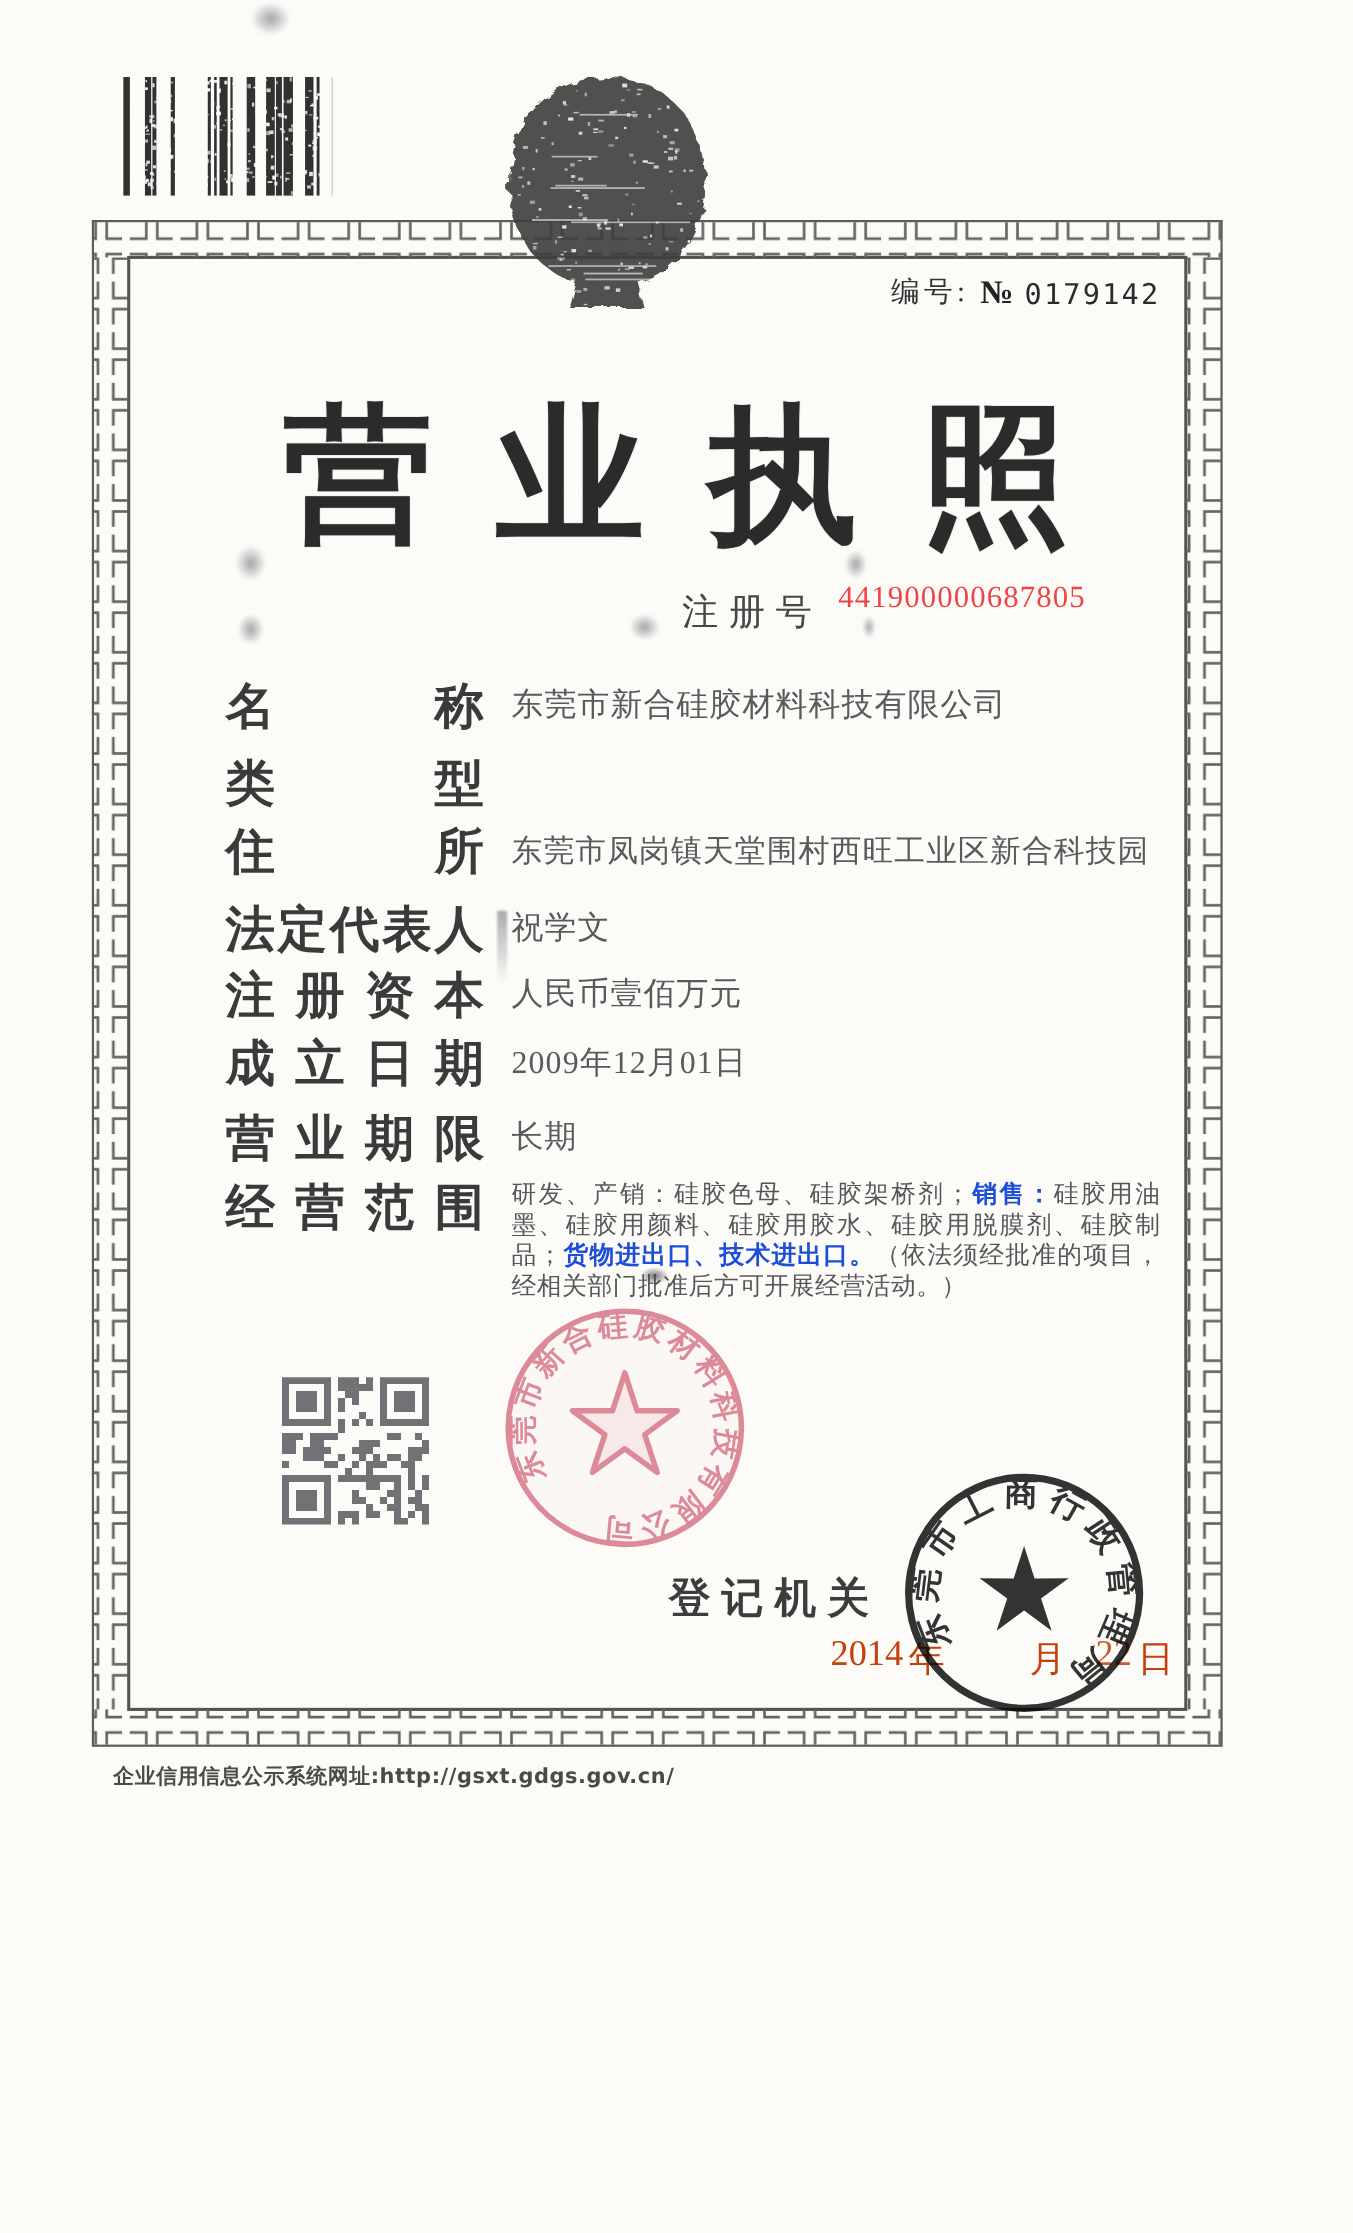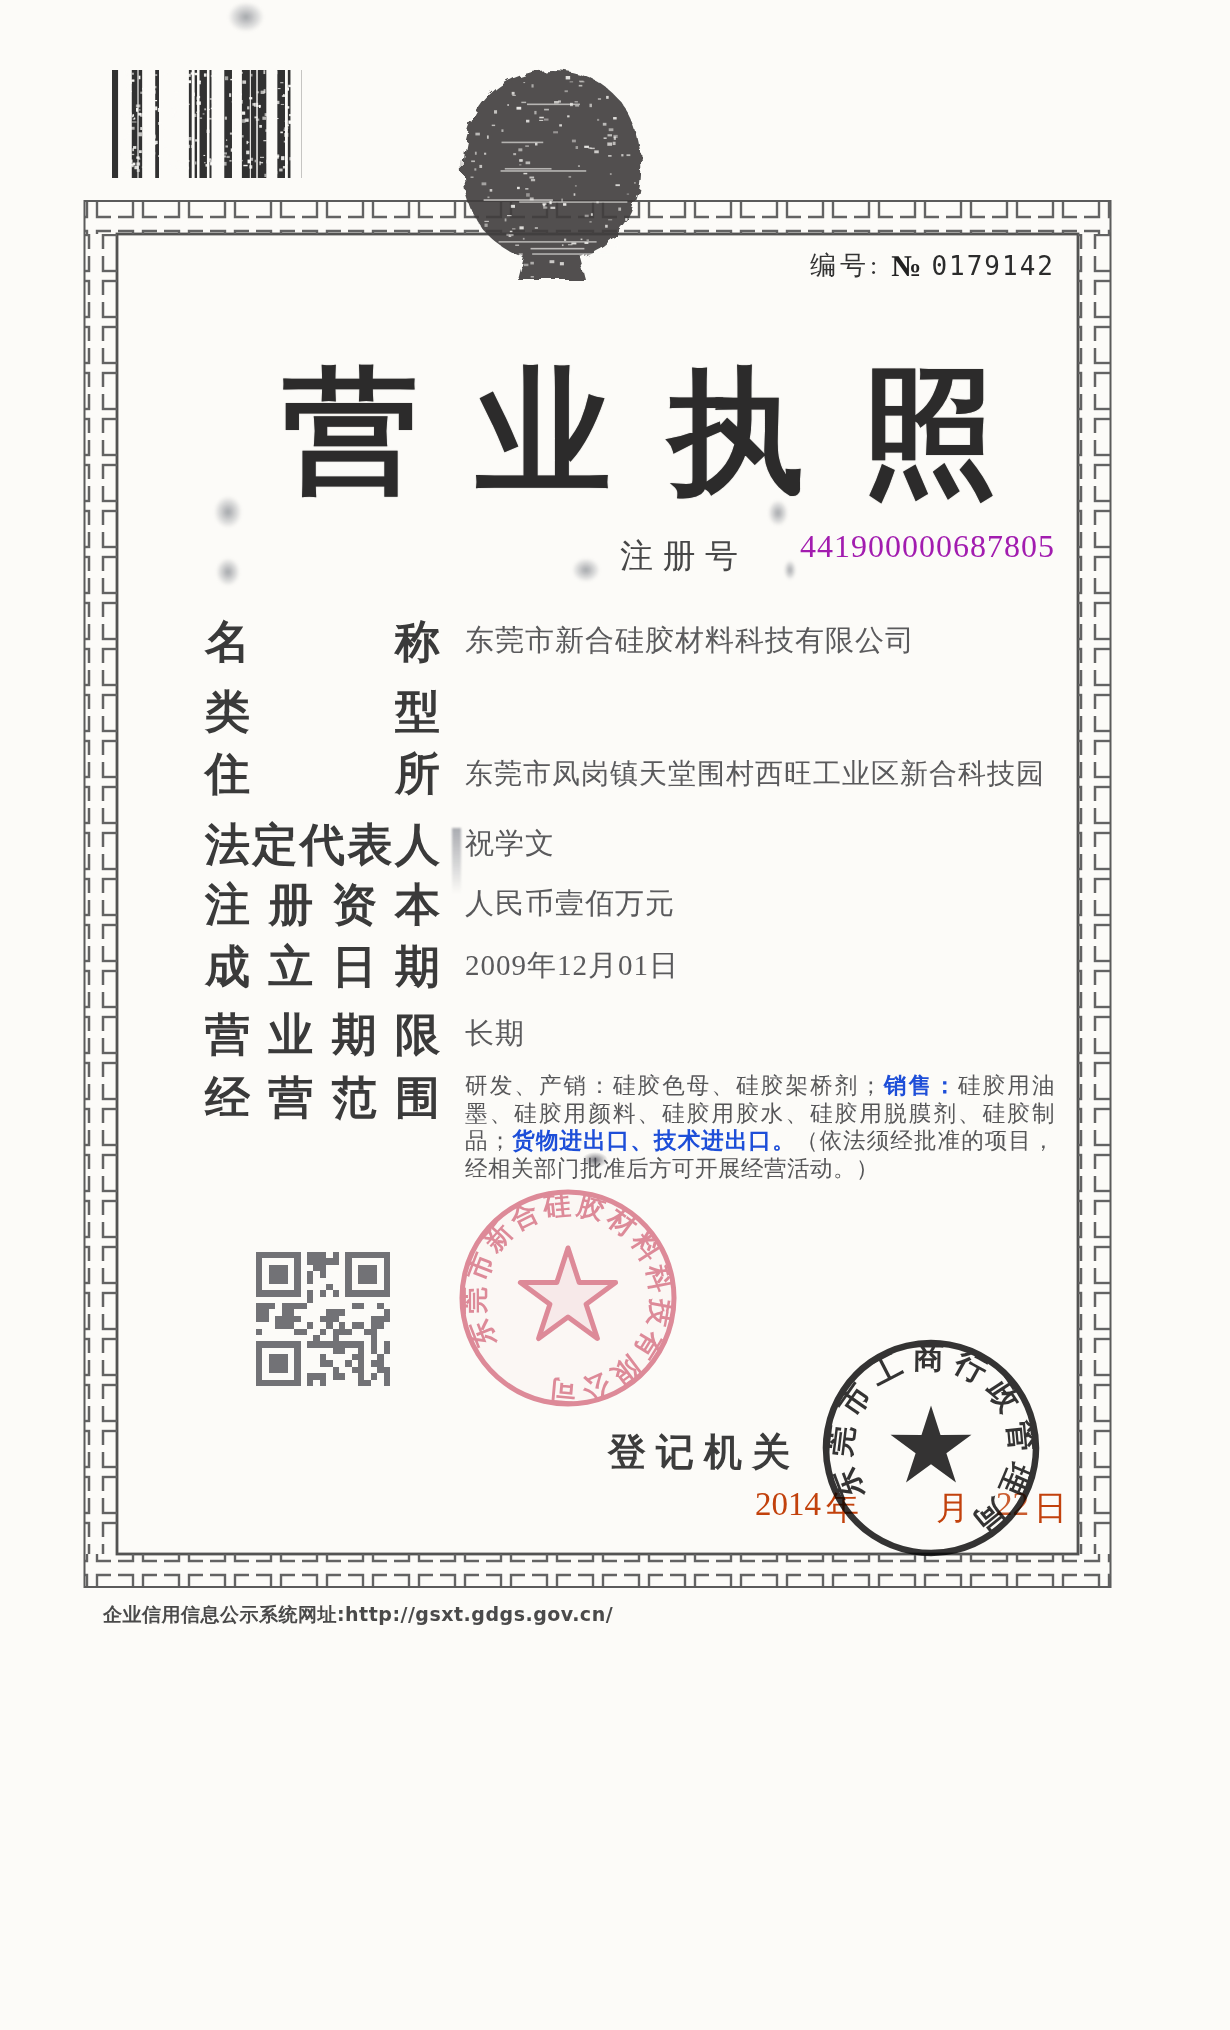--- a/index.html
+++ b/index.html
@@ -8,34 +8,34 @@
 
   
   #frame{position:absolute;left:0;top:0;opacity:.92;}
   #barcode{position:absolute;left:112px;top:70px;opacity:.93;}
   #emblem{position:absolute;left:452px;top:64px;opacity:.9;}
   #qr{position:absolute;left:256px;top:1252px;opacity:.82;}
   #company-seal{position:absolute;left:455px;top:1185px;mix-blend-mode:multiply;opacity:.78;}
   #authority-seal{position:absolute;left:818px;top:1335px;mix-blend-mode:multiply;opacity:.9;}
 
   
-  .serial{position:absolute;left:810px;top:248px;display:flex;align-items:center;gap:10px;}
+  .serial{position:absolute;left:810px;top:248px;display:flex;align-items:flex-end;gap:10px;}
   .serial .lab{font-size:26px;letter-spacing:4px;color:#333;}
   .serial .no{font-size:30px;font-weight:700;color:#222;}
   .serial .num{font-family:"DejaVu Sans Mono",monospace;font-size:26px;letter-spacing:2px;color:#2b2b2b;}
 
-  #title{position:absolute;left:175px;top:342px;width:880px;text-align:right;
+  #title{position:absolute;left:175px;top:342px;width:880px;text-align:center;
          font-family:"DejaVu Sans","Liberation Sans",sans-serif;font-weight:700;
          font-size:135px;letter-spacing:58px;padding-left:58px;box-sizing:border-box;
          color:#2c2b2b;text-shadow:0 0 1px rgba(40,40,40,.55);}
 
   .char-justify{display:flex;justify-content:space-between;}
 
   #reg-line-label{position:absolute;left:620px;top:534px;width:118px;font-size:33px;color:#474747;}
-  #reg-line-num{position:absolute;left:800px;top:528px;font-size:32px;letter-spacing:1px;color:#a21caf;}
+  #reg-line-num{position:absolute;left:762px;top:528px;font-size:28px;letter-spacing:1px;color:#ef4444;}
 
   .row-label{position:absolute;left:205px;width:235px;font-size:45px;font-weight:600;color:#3a3a3a;}
   .row-value{position:absolute;left:465px;width:600px;font-size:29px;color:#5a5a5c;letter-spacing:1px;}
   .scope-value{position:absolute;left:465px;top:1072px;width:590px;font-size:22.5px;line-height:27.5px;
                color:#565658;letter-spacing:.5px;text-align:justify;}
   .scope-value .b{font-weight:700;color:#1d4ed8;}
 
   #registrar-label{position:absolute;left:608px;top:1427px;width:182px;font-size:38px;font-weight:600;color:#3c3c3c;}
   .date-part{position:absolute;top:1486px;font-size:33px;color:#c2410c;}
 

